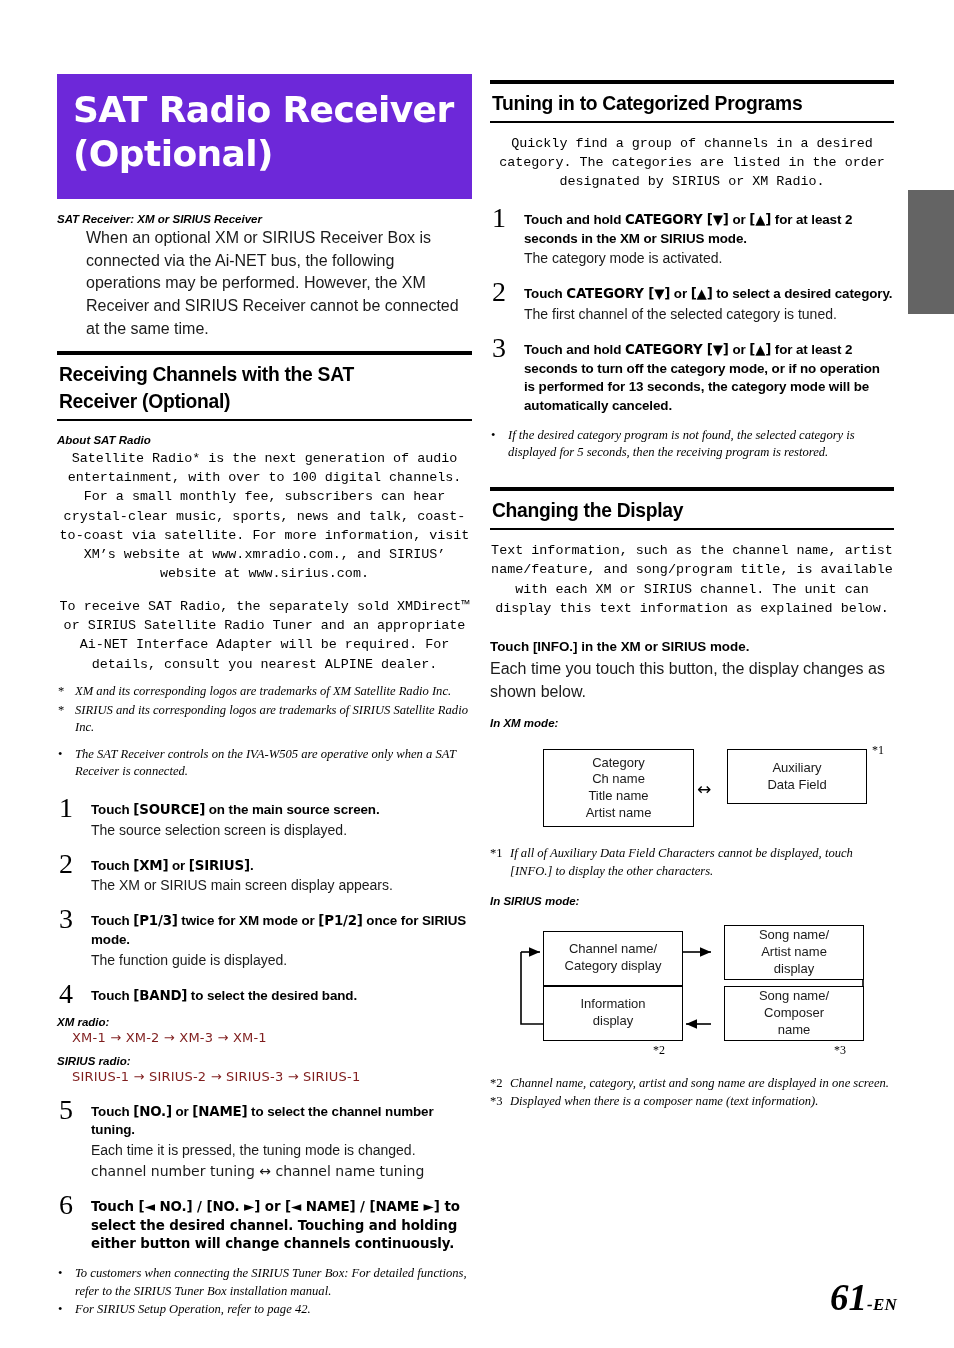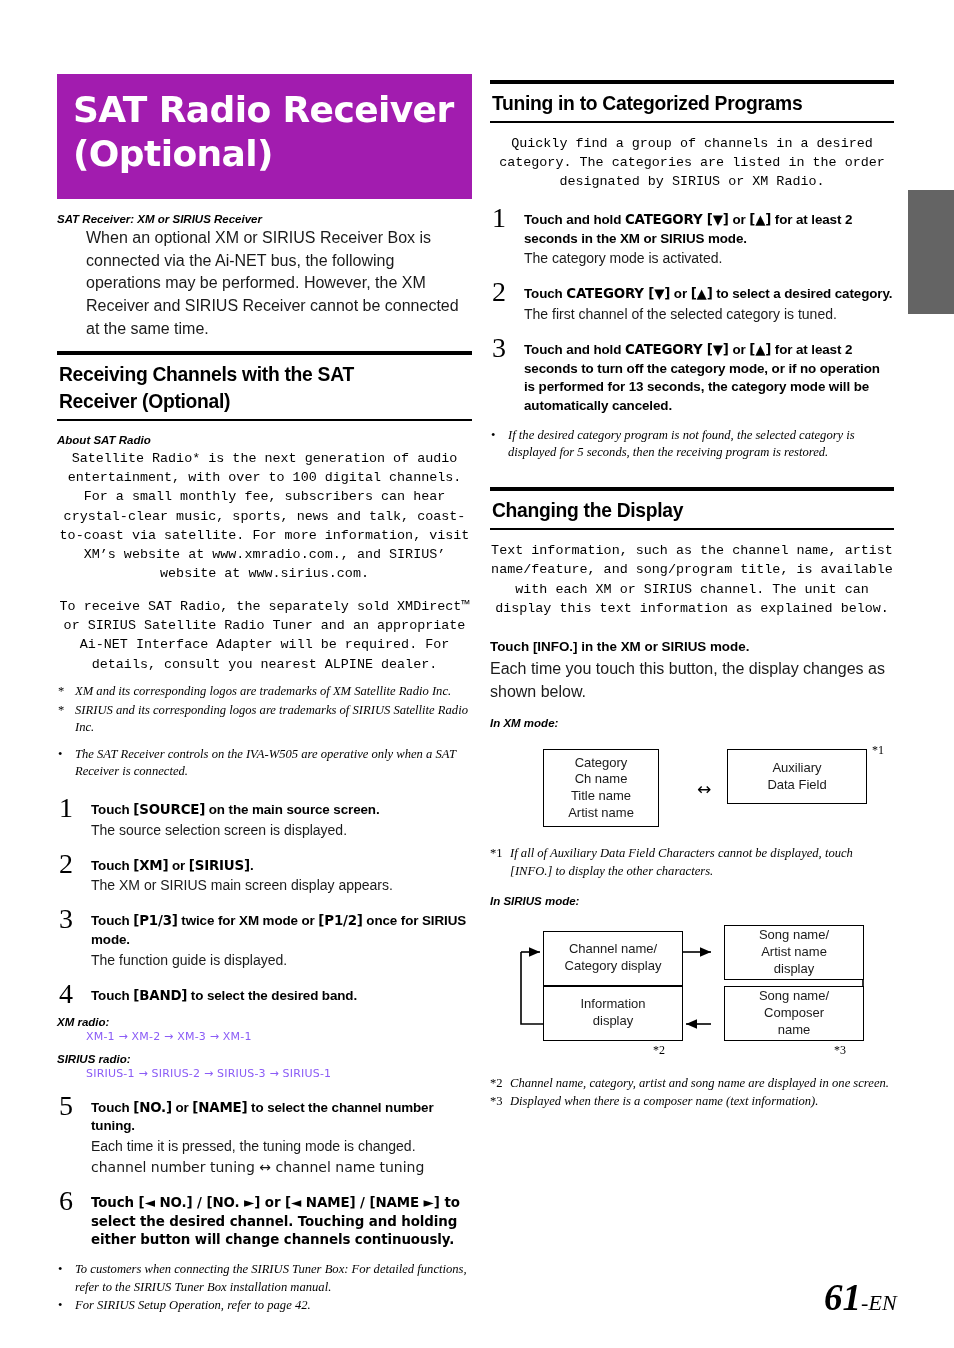--- a/index.html
+++ b/index.html
@@ -23,21 +23,21 @@
   
   .side-tab {
     position: absolute;
     left: 908px; top: 190px;
     width: 46px; height: 124px;
     background: #646464;
   }
 
   
   .chapter-title {
-    background: #a21caf;
+    background: #6d28d9;
     color: #ffffff;
     padding: 14px 16px 18px 16px;
     font-family: "DejaVu Sans", sans-serif;
     font-weight: bold;
     font-size: 36px;
     line-height: 1.23;
     letter-spacing: -0.6px;
     width: 415px;
     min-height: 125px;
   }
@@ -153,23 +153,23 @@
   }
   .step-title .mono-b {
     font-family: "DejaVu Sans", sans-serif;
     font-weight: bold;
     letter-spacing: -0.2px;
   }
 
   
   .band-line {
     font-family: "Liberation Sans", sans-serif;
-    font-size: 11px;
-    color: #8b5cf6;
-    margin-left: 29px;
+    font-size: 13px;
+    color: #7f1d1d;
+    margin-left: 15px;
     margin-top: 1px;
     letter-spacing: 0.2px;
   }
 
   
   .touch-head {
     font-family: "Liberation Sans", sans-serif;
     font-weight: bold;
     font-size: 13.4px;
     line-height: 1.4;
@@ -212,22 +212,22 @@
     right: 57px;
     bottom: 32px;
     font-family: "Liberation Serif", serif;
     font-style: italic;
     font-weight: bold;
     font-size: 37px;
     line-height: 1;
     white-space: nowrap;
   }
   .folio .suffix {
-    font-size: 22px;
-    font-weight: normal;
+    font-size: 17px;
+    font-weight: bold;
     font-style: italic;
     letter-spacing: 0.2px;
   }
 
   .arrowglyph { font-family: "DejaVu Sans", sans-serif; }
 </style>
 </head>
 <body>
 
 <div class="page">
@@ -367,21 +367,21 @@
     </div>
 
     <p class="serif-p" style="margin-top:11px;">Text information, such as the channel name, artist name/feature, and song/program title, is available with each XM or SIRIUS channel. The unit can display this text information as explained below.</p>
 
     <div class="touch-head"><span>Touch </span><span class="mono-b">[INFO.]</span><span> in the XM or SIRIUS mode.</span></div>
     <div class="sans-p" style="margin-top:1px;">Each time you touch this button, the display changes as shown below.</div>
 
     <div class="subhead" style="margin-top:14px;">In XM mode:</div>
 
     <div class="diagram" style="height:98px;">
-      <div class="dbox" style="left:53px; top:8px; width:116px; height:78px;">
+      <div class="dbox" style="left:53px; top:8px; width:151px; height:78px;">
         <div class="inner">
           <div>Category</div>
           <div>Ch name</div>
           <div>Title name</div>
           <div>Artist name</div>
         </div>
       </div>
       <div class="dsym" style="left:207px; top:38px;">↔</div>
       <div class="dbox" style="left:237px; top:8px; width:140px; height:55px;">
         <div class="inner">

